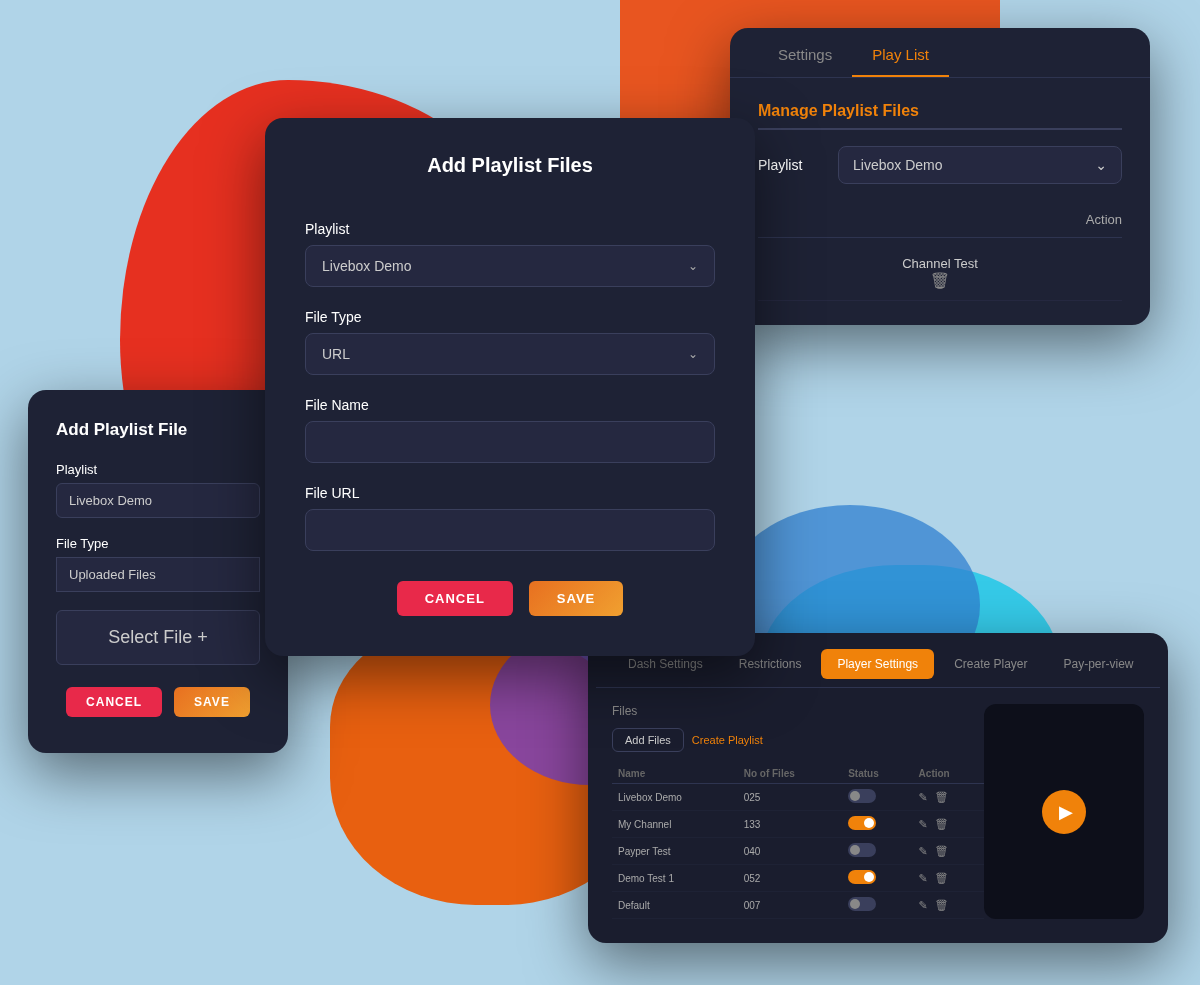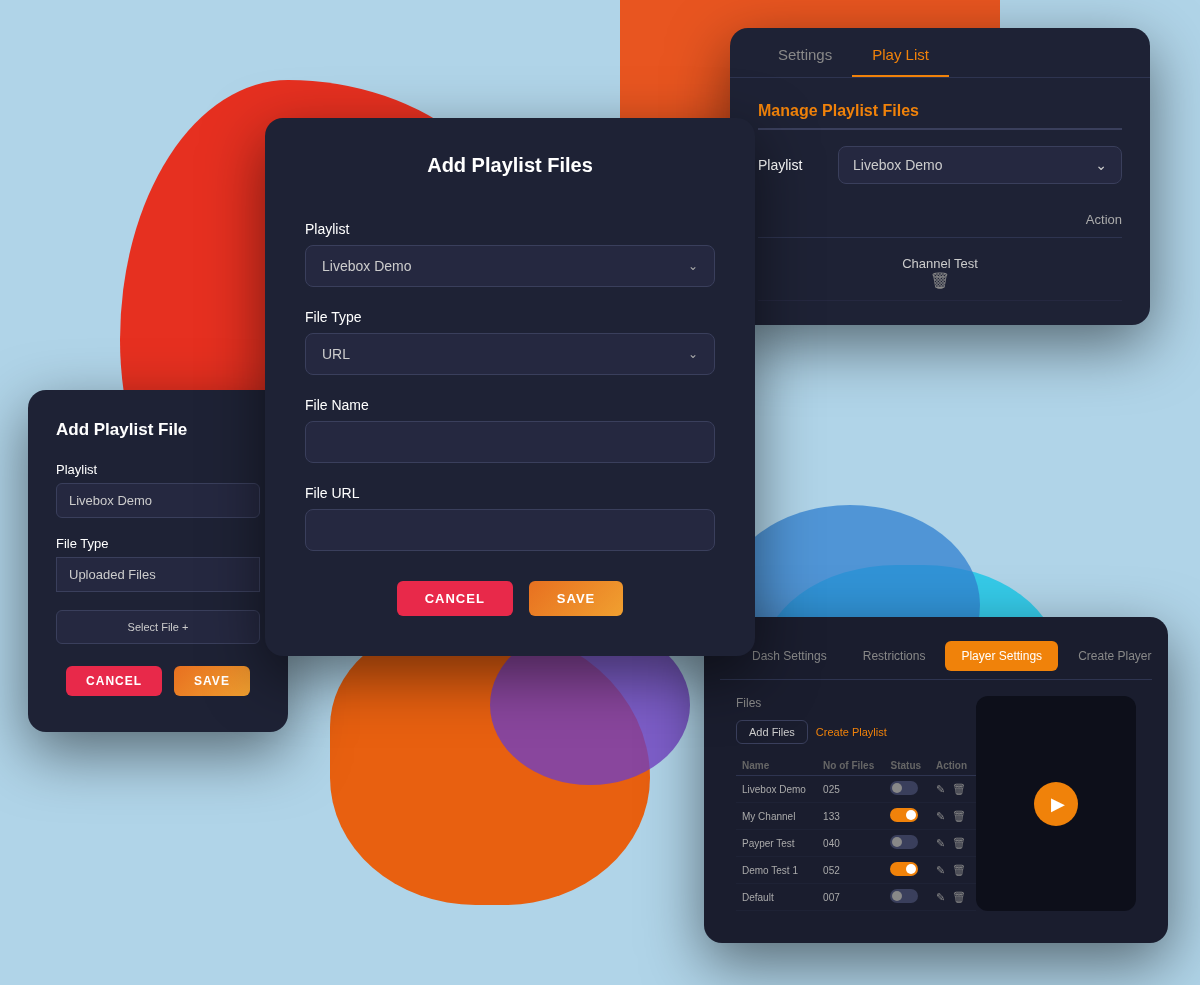--- a/index.html
+++ b/index.html
@@ -174,22 +174,22 @@
       border-radius: 6px;
       color: #ccc;
       font-size: 13px;
       padding: 9px 12px;
     }
     .select-file-btn {
       background: #252840;
       border: 1px solid #3a3f5c;
       border-radius: 6px;
       color: #ccc;
-      font-size: 11px;
-      padding: 10px 12px;
+      font-size: 18px;
+      padding: 16px 12px;
       width: 100%;
       text-align: center;
       cursor: pointer;
     }
     .modal-secondary .modal-actions {
       display: flex;
       justify-content: center;
       gap: 12px;
       margin-top: 22px;
     }
@@ -313,24 +313,24 @@
     .row-action {
       color: #888;
       font-size: 16px;
       cursor: pointer;
     }
 
     
     .panel-player {
       position: absolute;
       bottom: 42px; right: 32px;
-      width: 464px;
+      width: 580px;
       background: #1a1d2e;
       border-radius: 18px;
-      padding: 16px;
+      padding: 8px;
       box-shadow: 0 20px 60px rgba(0,0,0,0.5);
       z-index: 22;
       overflow: hidden;
     }
     .player-tabs {
       display: flex;
       align-items: center;
       padding: 0 16px;
       gap: 4px;
       border-bottom: 1px solid #2e3450;

